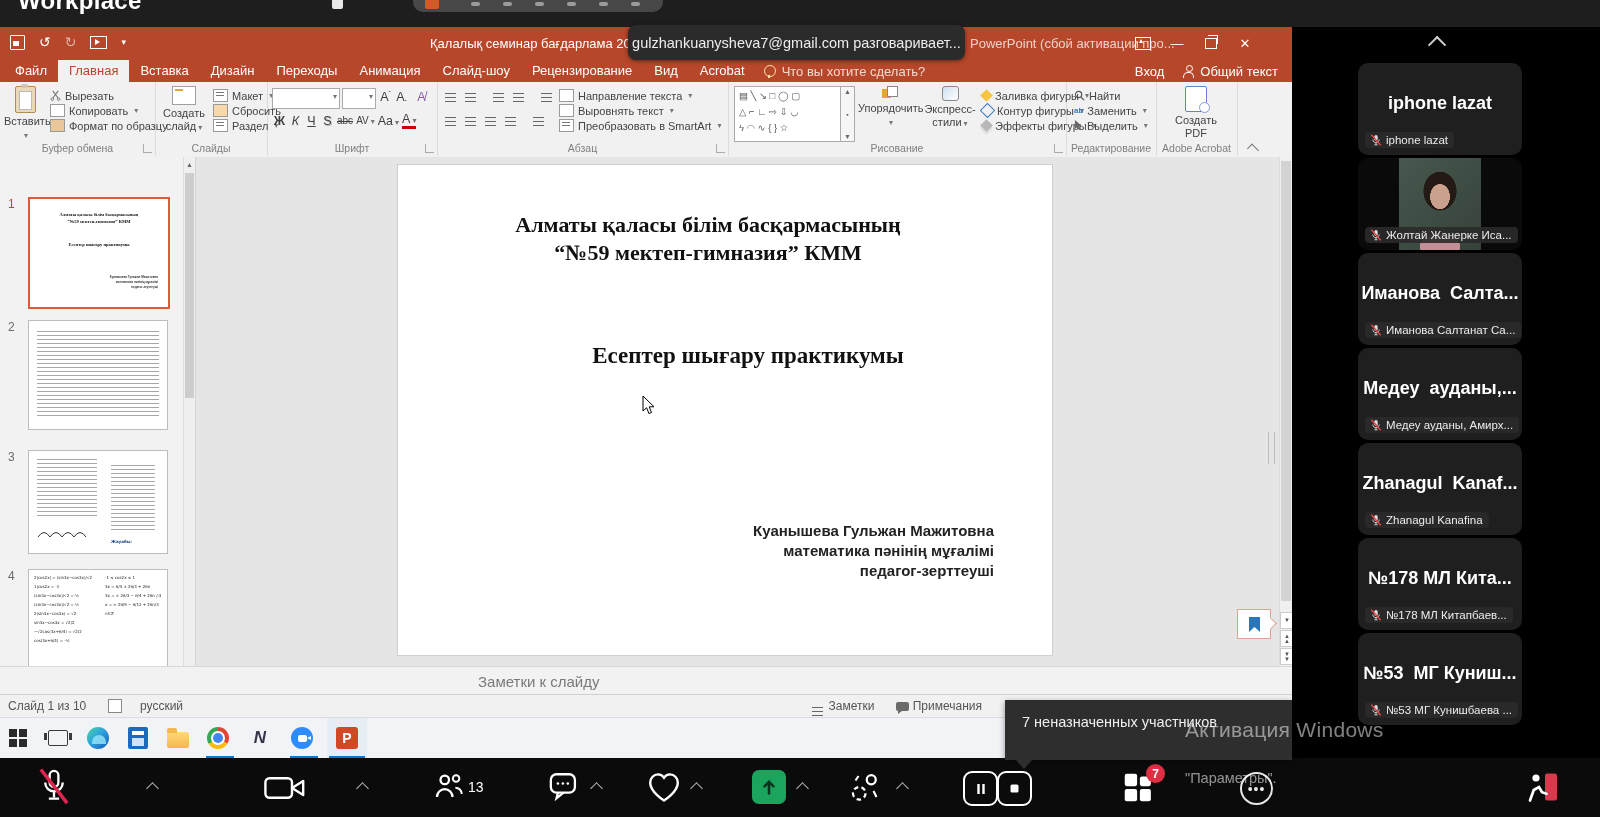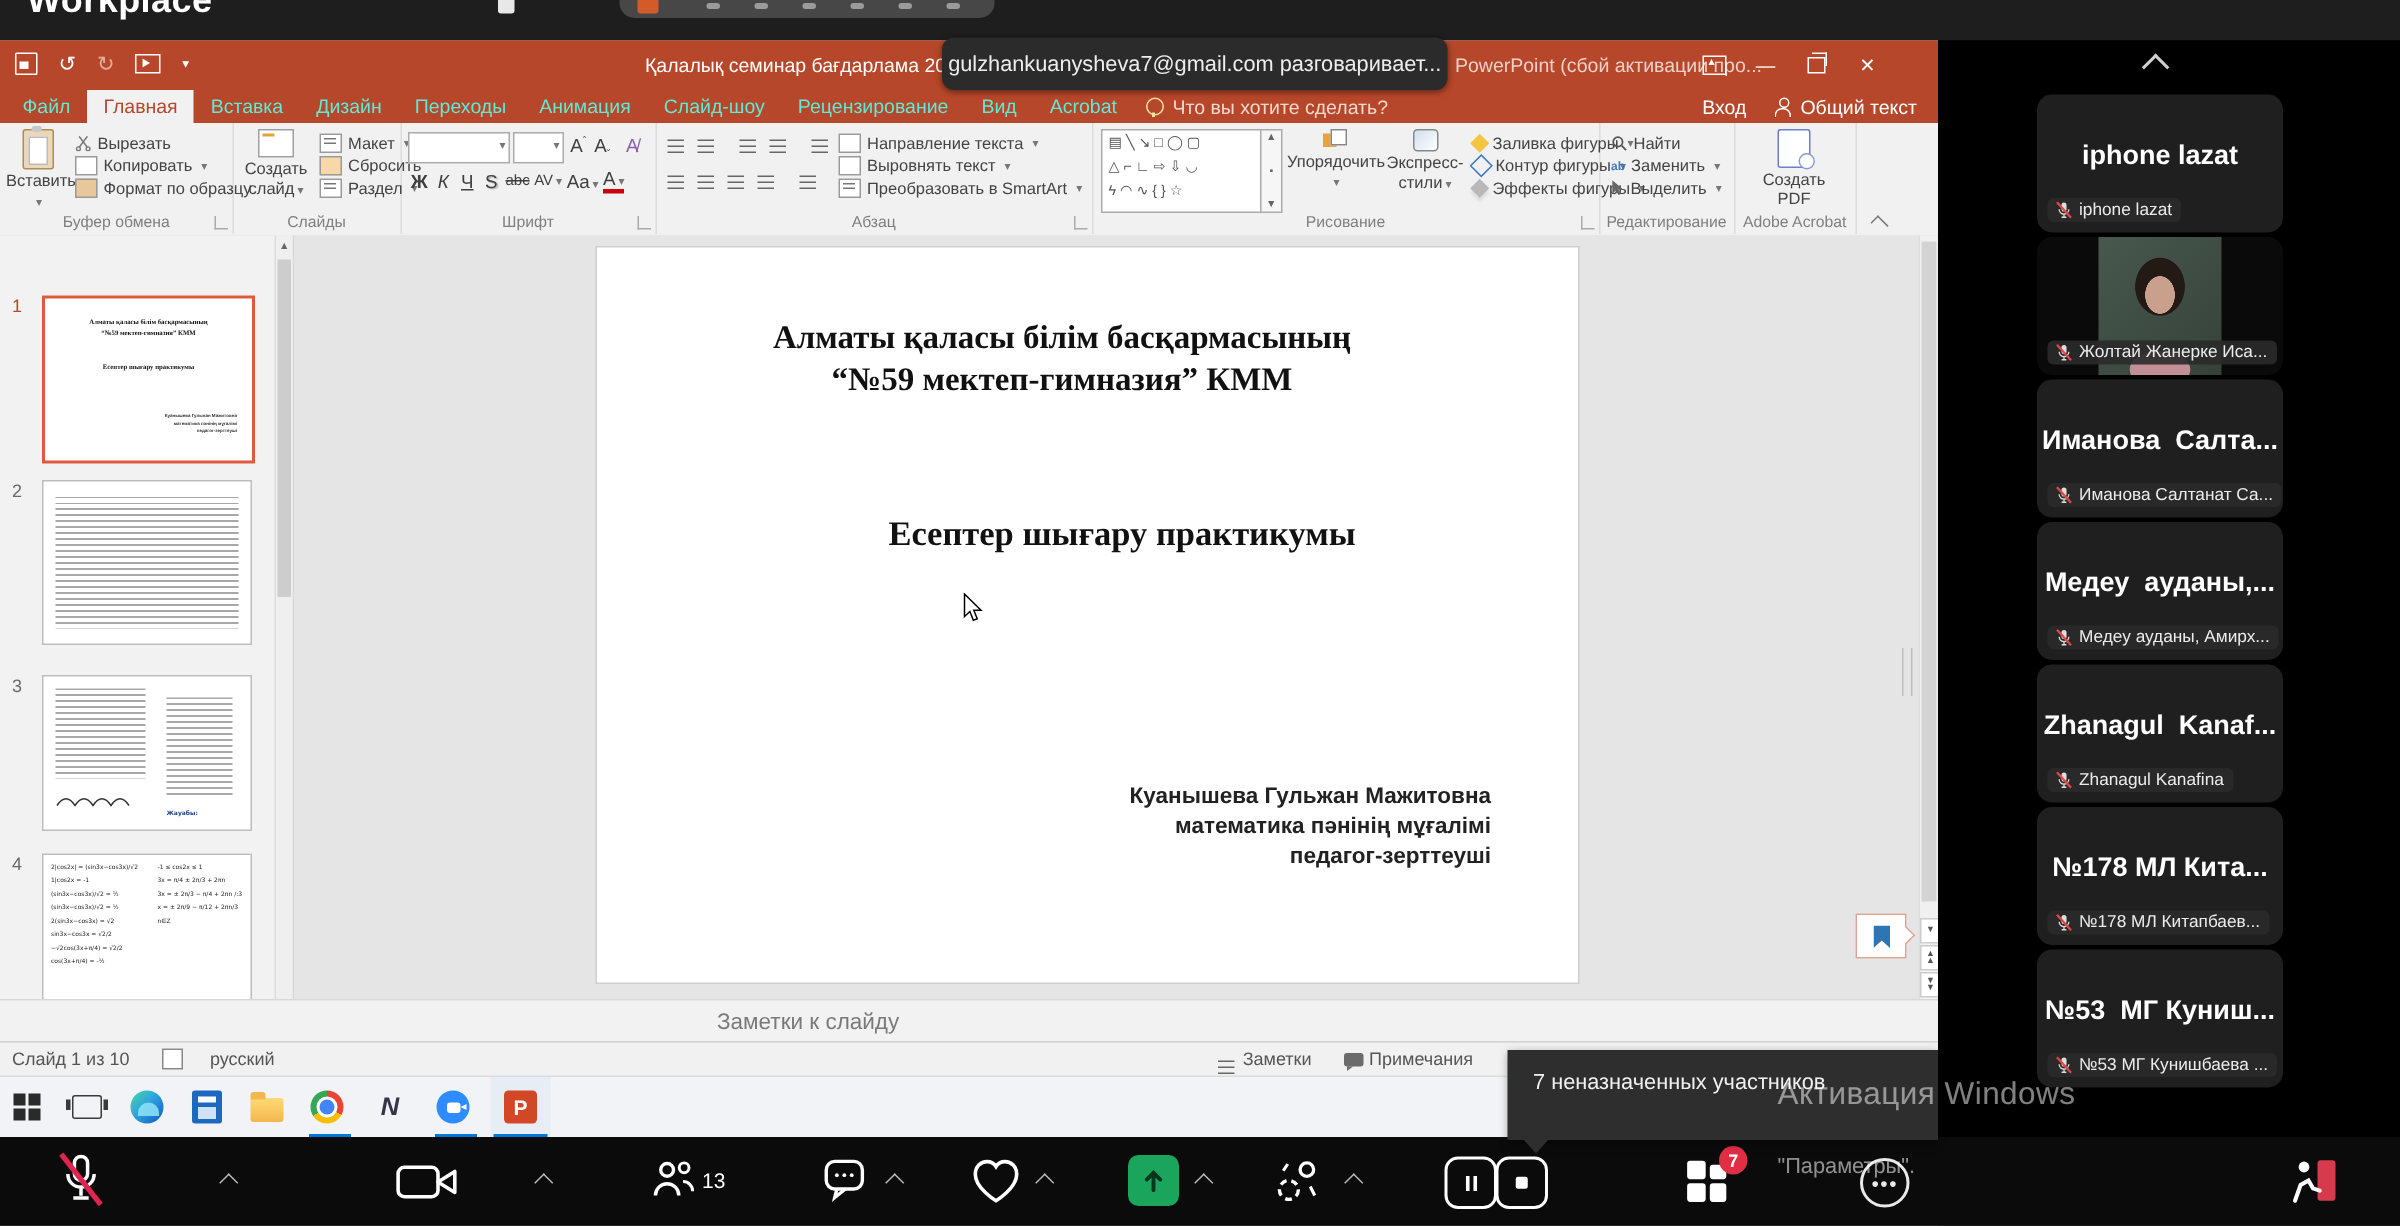--- a/index.html
+++ b/index.html
@@ -27,21 +27,21 @@
   .qat-show:after{content:"";position:absolute;left:4px;top:2px;border-left:5px solid #fff;border-top:3px solid transparent;border-bottom:3px solid transparent;}
   .tb-title{position:absolute;top:9px;font-size:13px;color:#fff;white-space:nowrap;}
   .winctl{position:absolute;top:0;height:33px;display:flex;align-items:center;color:#fff;}
   .winbtn{width:34px;height:33px;display:flex;align-items:center;justify-content:center;font-size:13px;}
   .ribbonup{width:14px;height:11px;border:1.3px solid #fff;position:relative;}
   .ribbonup:after{content:"▴";position:absolute;left:3px;top:-2px;font-size:8px;color:#fff;}
   .restore{width:10px;height:9px;border:1.3px solid #fff;position:relative;}
   .restore:after{content:"";position:absolute;left:2px;top:-4px;width:9px;height:8px;border:1.3px solid #fff;border-bottom:none;border-left:none;}
   
   .tabrow{position:absolute;left:0;top:33px;width:100%;height:22px;background:#B7472A;display:flex;align-items:flex-end;}
-  .tab{height:22px;line-height:22px;padding:0 11px;color:#5eead4;font-size:13px;}
+  .tab{height:22px;line-height:22px;padding:0 11px;color:#ffffff;font-size:13px;}
   .tab.active{background:#f1f1f1;color:#B7472A;}
   .tellme{display:flex;align-items:center;gap:6px;color:#f3d9cf;font-size:13px;margin-left:8px;height:22px;}
   .bulb{width:10px;height:10px;border:1.4px solid #f7e3a0;border-radius:50%;position:relative;}
   .bulb:after{content:"";position:absolute;left:3px;top:9px;width:2px;height:3px;background:#f7e3a0;}
   .acct{position:absolute;right:14px;top:33px;height:22px;display:flex;align-items:center;gap:18px;color:#fff;font-size:13px;}
   .person{width:13px;height:13px;position:relative;}
   .person:before{content:"";position:absolute;left:4px;top:0;width:5px;height:5px;border:1.3px solid #fff;border-radius:50%;}
   .person:after{content:"";position:absolute;left:1px;top:7px;width:9px;height:5px;border:1.3px solid #fff;border-bottom:none;border-radius:5px 5px 0 0;}
   
   .ribbon{position:absolute;left:0;top:55px;width:100%;height:75px;background:#f1f1f1;border-bottom:1px solid #d4d4d4;font-size:11px;color:#444;}

